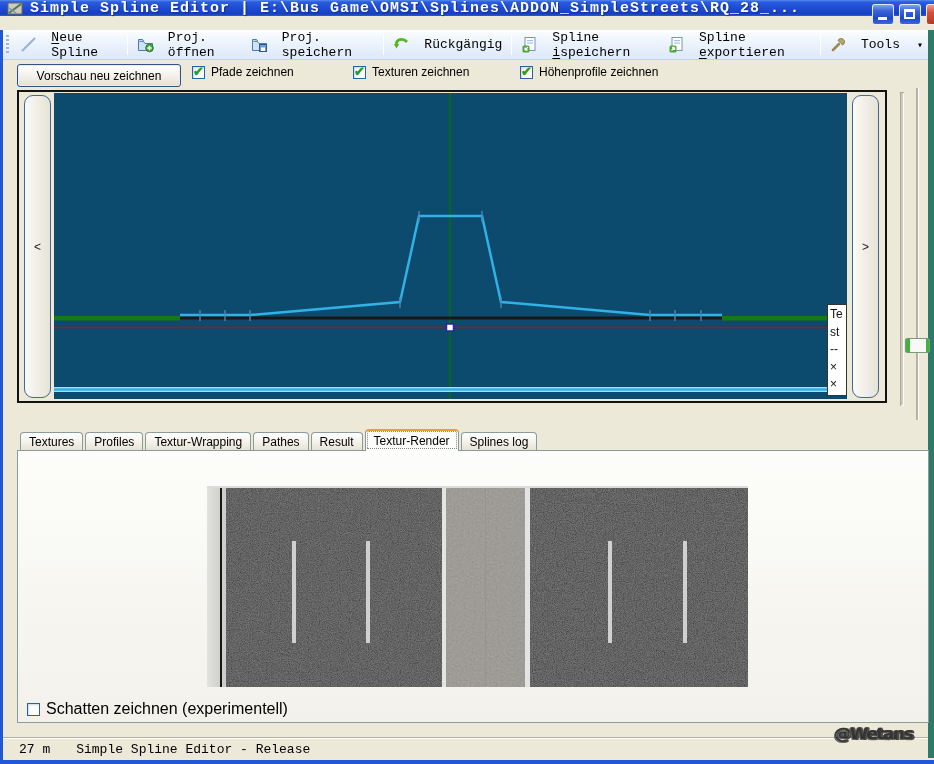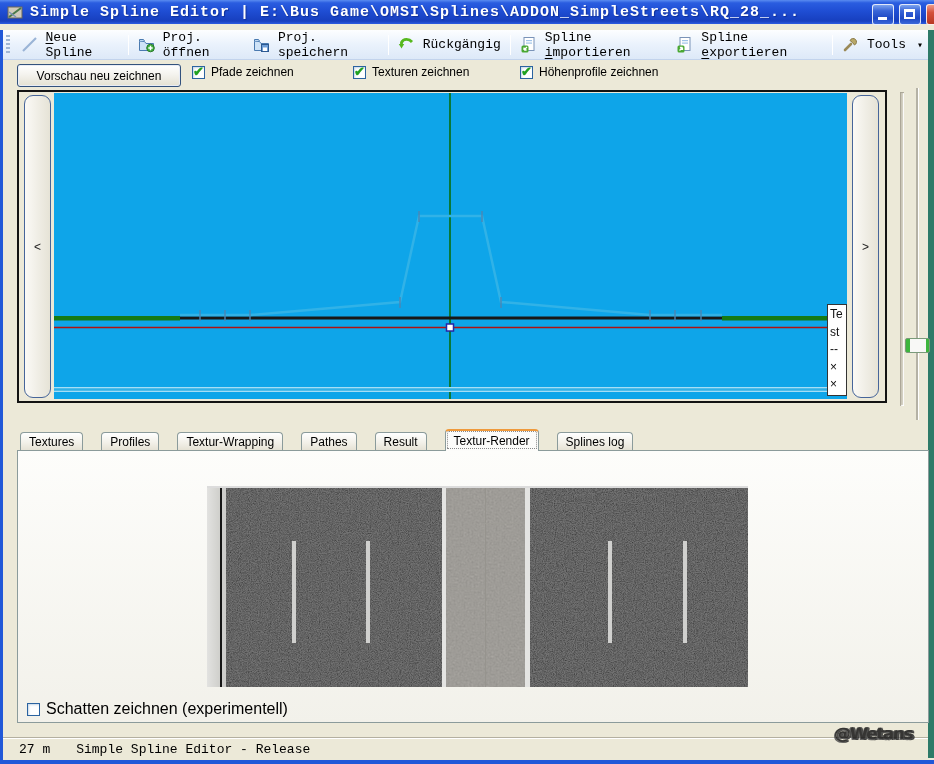--- a/index.html
+++ b/index.html
@@ -1,20 +1,20 @@
 <!DOCTYPE html>
 <html><head>
 <meta charset="utf-8">
 <style>
   html,body{margin:0;padding:0;background:#777;}
   *{box-sizing:border-box;}
   .window{position:relative;width:934px;height:764px;background:#ece9d8;overflow:hidden;
           font-family:"Liberation Sans",sans-serif;}
   
-  .titlebar{position:absolute;left:0;top:0;width:934px;height:24px;
+  .titlebar{position:absolute;left:0;top:0;width:934px;height:16px;
     background:linear-gradient(180deg,#5a8cf0 0%,#2a5de0 12%,#1f4ed4 45%,#173fbe 88%,#2c5ce2 100%);
     display:flex;align-items:center;color:#fff;}
   .app-icon{width:17px;height:17px;margin:0 6px 0 7px;flex:0 0 auto;}
   .title-text{font-family:"Liberation Mono","DejaVu Sans Mono",monospace;font-weight:bold;
     font-size:15px;letter-spacing:1px;white-space:nowrap;text-shadow:1px 1px 1px #10309a;}
   .winbtns{position:absolute;right:0;top:4px;display:flex;}
   .wbtn{width:22px;height:21px;margin-right:5px;border:1px solid rgba(255,255,255,.85);border-radius:3px;
     background:linear-gradient(180deg,#7da3ee 0%,#3a66d8 30%,#1e48c4 70%,#3c68da 100%);
     position:relative;}
   .wbtn .min-glyph{position:absolute;left:5px;bottom:4px;width:9px;height:3px;background:#fff;}
@@ -24,21 +24,21 @@
   .left-border{position:absolute;left:0;top:30px;width:3px;height:734px;background:#2158d8;}
   .bottom-border{position:absolute;left:0;top:760px;width:934px;height:4px;background:#2158d8;}
   .teal-edge{position:absolute;left:928px;top:30px;width:6px;height:728px;background:#2e7a68;}
   
   .toolbar{position:absolute;left:3px;top:30px;width:925px;height:30px;
     background:linear-gradient(180deg,#fdfeff 0%,#eaf2fc 50%,#dde9f8 100%);
     border-bottom:1px solid #c2d3ec;display:flex;align-items:center;
     font-family:"Liberation Mono","DejaVu Sans Mono",monospace;font-size:13px;color:#000;}
   .tgrip{width:4px;height:20px;margin:0 6px 0 3px;
     background:repeating-linear-gradient(180deg,#9fb6d4 0 2px,transparent 2px 4px);}
-  .titem{display:flex;align-items:center;gap:8px;padding:2px 5px;border-radius:2px;cursor:default;}
+  .titem{display:flex;align-items:center;gap:14px;padding:2px 5px;border-radius:2px;cursor:default;}
   .titem u{text-underline-offset:2px;}
   .tsep{width:1px;height:20px;background:#b5c6de;border-right:1px solid #fff;margin:0 4px;}
   .ticon{width:17px;height:17px;flex:0 0 auto;}
   .caret{font-size:10px;margin-left:3px;}
   
   .controls{position:absolute;left:0;top:62px;width:934px;height:26px;font-size:12px;text-align:center;}
   .xp-btn{position:absolute;left:17px;top:2px;width:164px;height:23px;
     border:1px solid #33527d;border-radius:3px;
     background:linear-gradient(180deg,#ffffff 0%,#f4f3ee 45%,#e4e1d2 100%);
     font-size:12px;font-family:"Liberation Sans",sans-serif;display:flex;align-items:center;justify-content:center;
@@ -47,31 +47,31 @@
   .cb .box{width:13px;height:13px;background:#fff;border:1px solid #2b63a0;position:relative;
     box-shadow:inset 1px 1px 2px #c8d8e8;}
   .cb .tick{position:absolute;left:0px;top:-3px;color:#21a121;font-size:13px;font-weight:bold;}
   
   .frame{position:absolute;left:17px;top:90px;width:870px;height:313px;border:2px solid #131313;background:#ece9d8;}
   .scrollbtn{position:absolute;top:3px;width:27px;height:303px;border:1px solid #46659a;border-radius:9px;
     background:linear-gradient(90deg,#fbfaf6 0%,#f0eee6 50%,#e6e3d6 100%);
     display:flex;align-items:center;justify-content:center;font-size:12px;color:#222;}
   .scrollbtn.left{left:5px;}
   .scrollbtn.right{left:833px;}
-  .canvas-area{position:absolute;left:35px;top:1px;width:793px;height:306px;background:#0ea5e9;}
+  .canvas-area{position:absolute;left:35px;top:1px;width:793px;height:306px;background:#0c4a6e;}
   .overlay-box{position:absolute;left:773px;top:211px;width:20px;height:92px;background:#fff;
     border:1px solid #333;overflow:hidden;font-size:12px;line-height:17.5px;color:#111;padding:1px 0 0 2px;white-space:pre;}
   
   .groove{position:absolute;left:900px;top:92px;width:4px;height:314px;background:#cfcbbc;
     box-shadow:inset 1px 1px 1px #a8a494, inset -1px -1px 1px #fff;}
   .slider-track{position:absolute;left:916px;top:88px;width:3px;height:332px;background:#b5b2a5;border-right:1px solid #fff;}
   .slider-thumb{position:absolute;left:905px;top:338px;width:25px;height:15px;border:1px solid #7a9a7a;border-radius:2px;
     background:linear-gradient(90deg,#3db53d 0 4px,#f8f8f6 4px 20px,#3db53d 20px);}
   
-  .tabs{position:absolute;left:20px;top:429px;height:22px;display:flex;align-items:flex-end;gap:18px;font-size:12px;}
+  .tabs{position:absolute;left:20px;top:429px;height:22px;display:flex;align-items:flex-end;gap:2px;font-size:12px;}
   .tab{height:19px;padding:2px 8px 0 8px;border:1px solid #8b9b9b;border-bottom:none;border-radius:4px 4px 0 0;
     background:linear-gradient(180deg,#ffffff 0%,#f2f0e8 55%,#e4e0d2 100%);white-space:nowrap;}
   .tab.active{height:22px;background:#fcfcfa;border-top:2px solid #ef9a3c;position:relative;z-index:3;
     outline:1px dotted #888;outline-offset:-3px;padding-top:3px;}
   .tabpage{position:absolute;left:17px;top:450px;width:912px;height:273px;border:1px solid #8b9b9b;
     background:linear-gradient(180deg,#fdfdfb 0%,#f2f1ea 100%);z-index:2;}
   
   .texture{position:absolute;left:189px;top:35px;width:541px;height:201px;background:#1d1d1d;border-top:2px solid #dcdcdc;}
   .texture svg{position:absolute;top:0;height:199px;display:block;}
   .strip{position:absolute;top:0;height:199px;}
@@ -160,21 +160,21 @@
     </div>
     <div class="tsep"></div>
     <div class="titem">
       <svg class="ticon" viewBox="0 0 17 17">
         <rect x="4" y="1.5" width="10" height="13" fill="#fff" stroke="#7a93b8"></rect>
         <rect x="6" y="4" width="6" height="1.2" fill="#9fc3e8"></rect>
         <rect x="6" y="6.5" width="6" height="1.2" fill="#9fc3e8"></rect>
         <rect x="1.5" y="9.5" width="7" height="7" rx="1.5" fill="#49a832"></rect>
         <path d="M7 11 L4 14 M4 14 h2.6 M4 14 v-2.6" stroke="#fff" stroke-width="1.3" fill="none"></path>
       </svg>
-      <span><span>Spline </span><u>i</u><span>mportieren</span></span>
+      <span><span>Spline </span><u>i</u><span>speichern</span></span>
     </div>
     <div class="titem">
       <svg class="ticon" viewBox="0 0 17 17">
         <rect x="4" y="1.5" width="10" height="13" fill="#fff" stroke="#7a93b8"></rect>
         <rect x="6" y="4" width="6" height="1.2" fill="#9fc3e8"></rect>
         <rect x="6" y="6.5" width="6" height="1.2" fill="#9fc3e8"></rect>
         <rect x="1.5" y="9.5" width="7" height="7" rx="1.5" fill="#49a832"></rect>
         <path d="M3.5 14.5 L6.5 11.5 M6.5 11.5 h-2.6 M6.5 11.5 v2.6" stroke="#fff" stroke-width="1.3" fill="none"></path>
       </svg>
       <span><span>Spline </span><u>e</u><span>xportieren</span></span>

